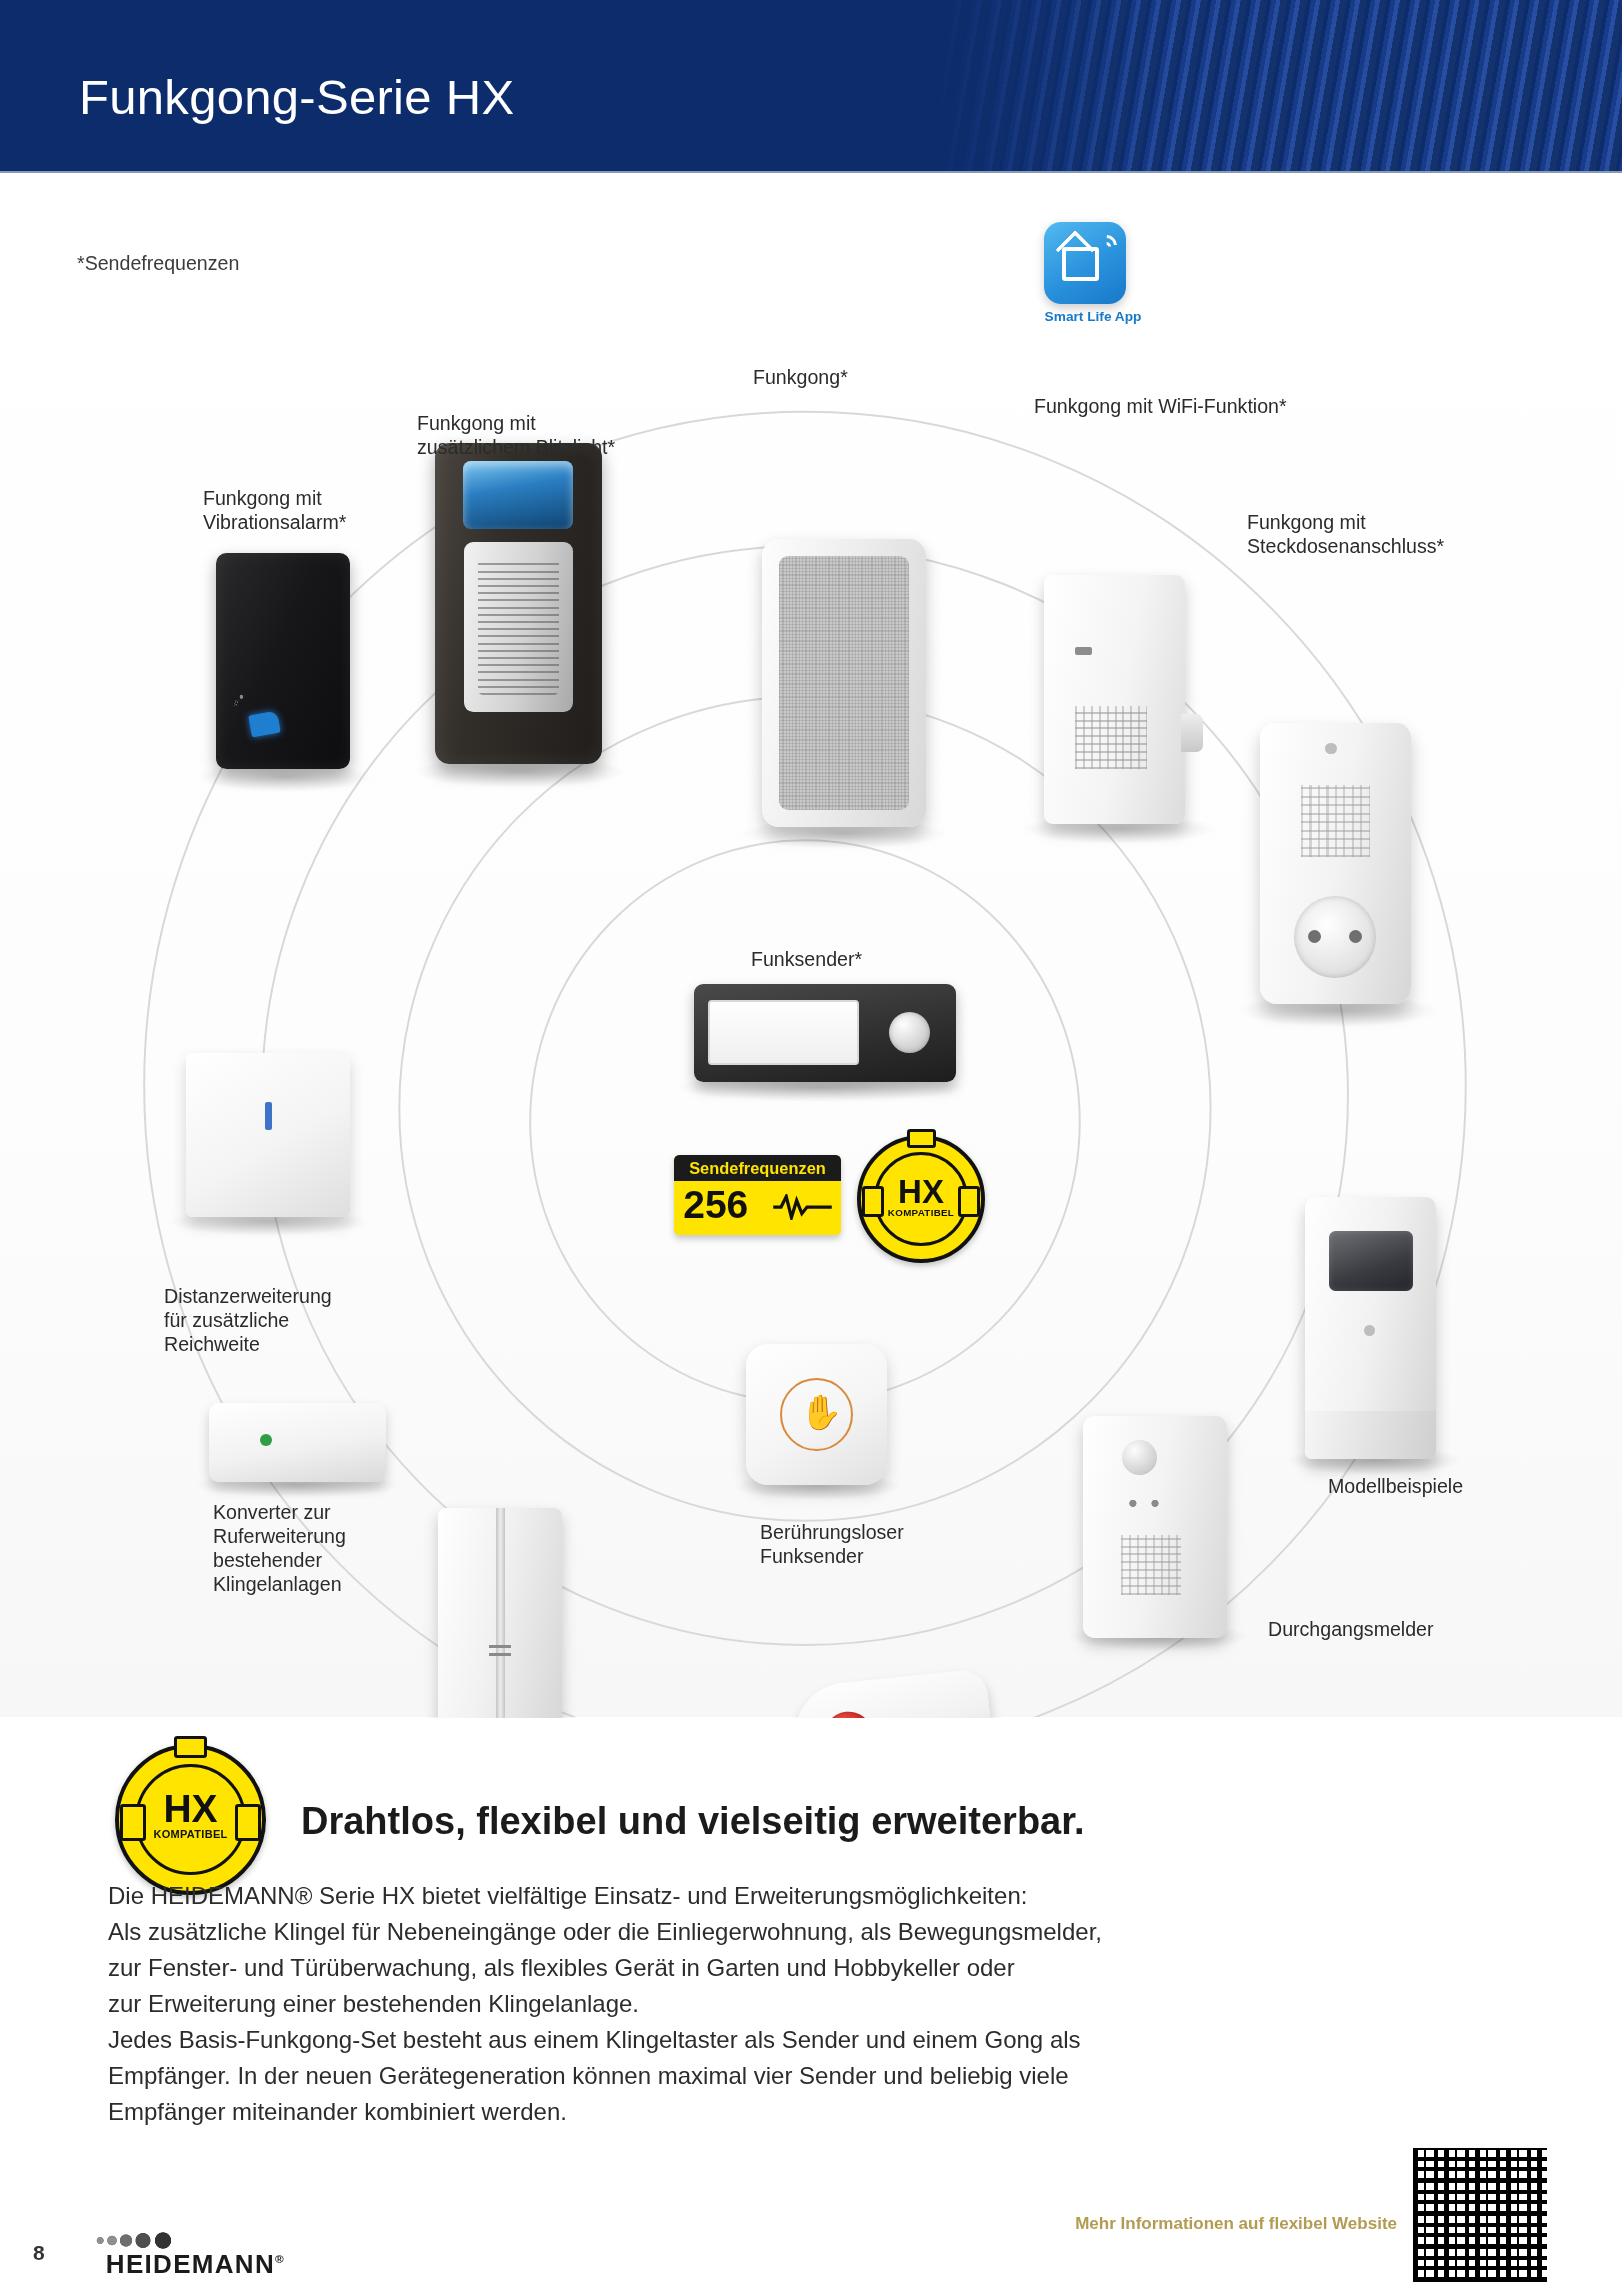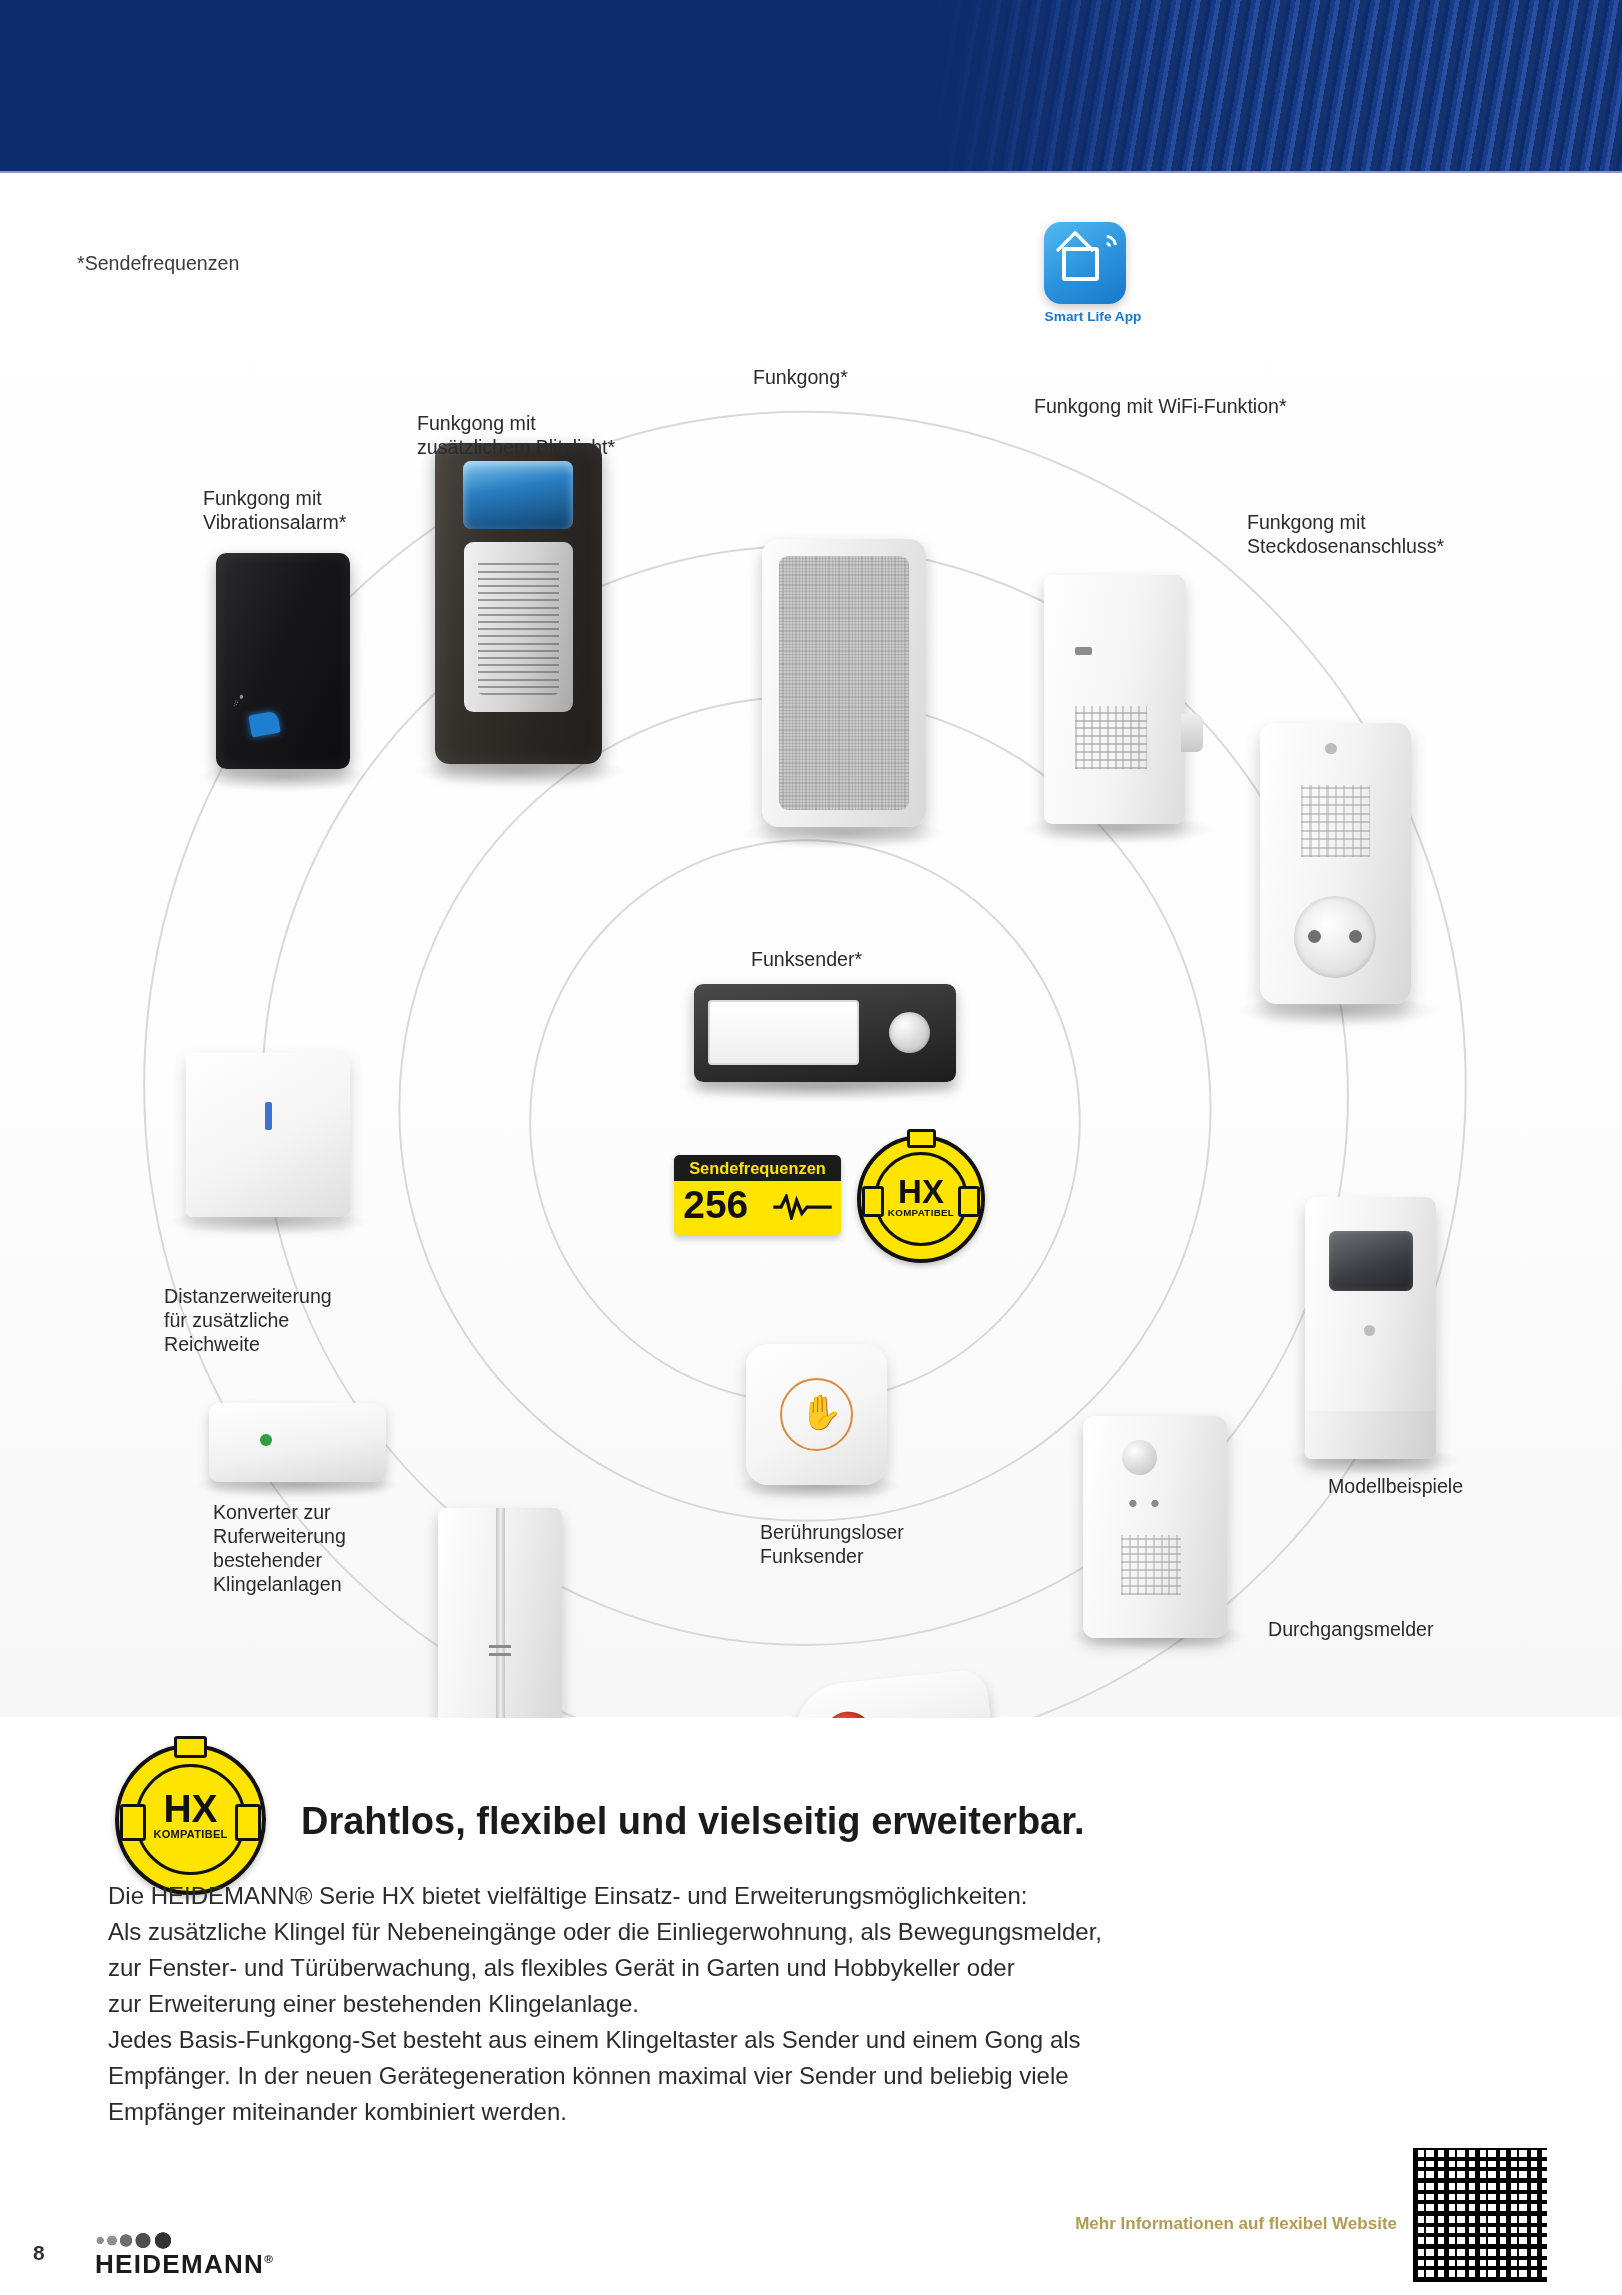--- a/index.html
+++ b/index.html
@@ -404,30 +404,31 @@
   }
   .brand { position: absolute; left: 95px; top: 514px; width: 190px; }
   .brand .dots { height: 17px;
     background:
       radial-gradient(circle at 5.2px 8.5px, #8f8f8f 3.3px, rgba(0,0,0,0) 3.9px),
       radial-gradient(circle at 17px 8.5px, #8f8f8f 4.6px, rgba(0,0,0,0) 5.2px),
       radial-gradient(circle at 31px 8.5px, #6e6e6e 5.9px, rgba(0,0,0,0) 6.5px),
       radial-gradient(circle at 48px 8.5px, #4f4f4f 7.2px, rgba(0,0,0,0) 7.9px),
       radial-gradient(circle at 68px 8.5px, #333 7.9px, rgba(0,0,0,0) 8.5px);
   }
-  .brand .name { font-size: 26px; font-weight: bold; letter-spacing: 1.3px; color: #1b1b1b; }
+  .brand .name { font-size: 26px; font-weight: bold; letter-spacing: 1.3px; color: #1b1b1b; text-align: right; }
   .brand .name sup { font-size: 11.8px; }
 </style>
 </head>
 <body>
 
 <div class="page">
 
   <div class="header">
     <div class="header-stripes"></div>
+    <div class="header-title">Funkgong-Serie HX</div>
   </div>
   <div class="header-bottomline"></div>
 
   <div class="diagram">
 
     <div class="modellbeispiele">*Sendefrequenzen</div>
 
     <svg class="rings" viewBox="0 0 2480 2360">
       <g fill="none" stroke="#d8d8d8" stroke-width="3">
         <ellipse cx="1230" cy="1450" rx="420" ry="430"></ellipse>

